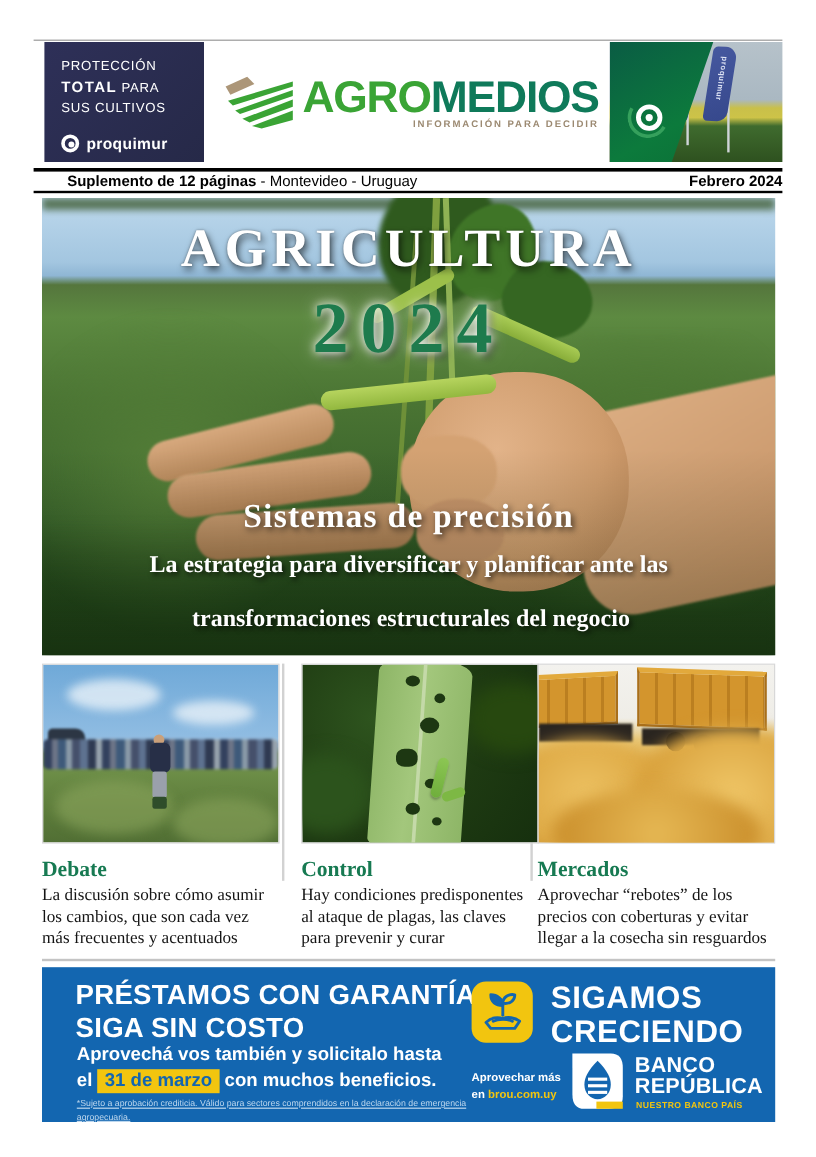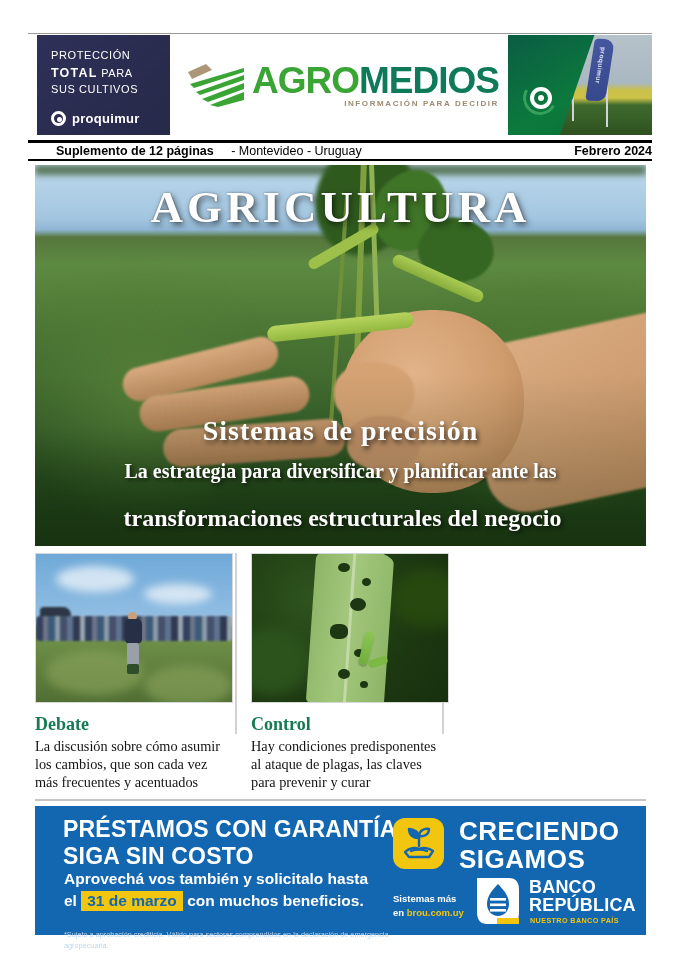--- a/index.html
+++ b/index.html
@@ -59,21 +59,21 @@
   .gp-arc { position:absolute; left:15px; top:46px; width:34px; height:34px; border-radius:50%;
           border:3px solid transparent; border-left-color:#35a05c; border-bottom-color:#35a05c;
           transform:rotate(-15deg); }
 
   
   .infobar { position:absolute; left:28px; right:28px; top:140px; height:21px;
              border-top:3px solid #000; border-bottom:2px solid #000;
              display:flex; align-items:center; justify-content:space-between;
              font-size:12.5px; }
   .infobar .left b { font-weight:700;margin-left:28px; }
-  .infobar .left span { font-weight:400;margin-left:14px; }
+  .infobar .left span { font-weight:400; }
   .infobar .right { font-weight:600; }
 
   
   .hero { position:absolute; left:35px; top:165px; width:611px; height:381px; overflow:hidden;
           background:linear-gradient(180deg,#bdd8ec 0%,#a3c6e0 14%,#8fb6d4 17%,#55763d 19%,#5d8a41 26%,#4a7433 45%,#37602a 70%,#274c1e 88%,#1e3d17 100%); }
   .hero .shape { position:absolute; }
   .hero-veg { filter:blur(3px); }
   .treeline { left:0; right:0; top:16.5%; height:10px; background:#3e5c33; filter:blur(3px); opacity:.8; }
   .hero-overlay { position:absolute; inset:0;
           background:linear-gradient(180deg,rgba(0,0,0,0) 55%,rgba(10,30,8,.30) 100%); }
@@ -81,21 +81,21 @@
   .hero-title { position:absolute; left:0; right:0; top:16px; color:#fff; font-weight:700;
           font-size:45px; letter-spacing:4px; text-shadow:2px 3px 6px rgba(0,0,0,.6),0 0 2px rgba(0,0,0,.4); }
   .hero-year { position:absolute; left:0; right:0; top:74px; color:#1e7b4d; font-weight:700;
           font-size:60px; letter-spacing:10px;
           text-shadow:0 0 7px rgba(255,255,255,.95),0 0 14px rgba(255,255,255,.7),4px 5px 6px rgba(0,0,0,.45); }
   .hero-sub { position:absolute; left:0; right:0; top:250px; color:#fff; font-weight:700;
           font-size:28px; letter-spacing:1px; text-shadow:2px 3px 5px rgba(0,0,0,.65); }
   .hero-line1 { position:absolute; left:0; right:0; top:295px; color:#fff; font-weight:700;
           font-size:20px; text-shadow:2px 2px 4px rgba(0,0,0,.65); }
   .hero-line2 { position:absolute; left:4px; right:0; top:340px; color:#fff; font-weight:700;
-          font-size:24px; text-shadow:2px 2px 4px rgba(0,0,0,.65); }
+          font-size:20px; text-shadow:2px 2px 4px rgba(0,0,0,.65); }
 
   
   .teasers { position:absolute; left:35px; top:553px; width:611px; height:184px; }
   .tcol { position:absolute; top:0; width:198px; }
   .tcol.c1 { left:0; } .tcol.c2 { left:216px; } .tcol.c3 { left:413px; }
   .vsep { position:absolute; top:0; bottom:3px; width:2px; background:#d2d2d2; }
   .vsep.s1 { left:200px; } .vsep.s2 { left:407px; }
   .tphoto { position:relative; width:198px; height:150px; overflow:hidden; border:1px solid #d8d8d8; }
   .theading { color:#177a52; font-weight:700; font-size:18px; margin:11px 0 2px 0; }
   .tsummary { font-size:14.3px; line-height:1.27; color:#141414; }
@@ -137,21 +137,21 @@
 
   
   .hdiv { position:absolute; left:35px; width:611px; top:799px; height:2px; background:#c4c4c4; }
 
   .banner { position:absolute; left:35px; top:806px; width:611px; height:129px; background:#1366b0; color:#fff; }
   .bn-h1 { position:absolute; left:28px; top:11px; font-size:23px; font-weight:700; letter-spacing:.2px; line-height:1.1; }
   .bn-h2 { position:absolute; left:28px; top:37px; font-size:23px; font-weight:800; letter-spacing:.2px; }
   .bn-s1 { position:absolute; left:29px; top:64px; font-size:15.5px; font-weight:700; }
   .bn-s2 { position:absolute; left:29px; top:86px; font-size:15.5px; font-weight:700; }
   .bn-hl { background:#f2c50f; color:#1366b0; padding:1px 6px 2px 6px; font-weight:800; }
-  .bn-fine { position:absolute; left:29px; top:124px; width:330px; font-size:7.3px; line-height:1.5; color:#bdd7ee; }
+  .bn-fine { position:absolute; left:29px; top:109px; width:330px; font-size:7.3px; line-height:1.5; color:#bdd7ee;text-decoration:underline; }
 
   .bn-icon { position:absolute; left:358px; top:12px; width:51px; height:51px; background:#f2c50f; border-radius:12px;
              display:flex; align-items:center; justify-content:center; }
   .bn-slogan { position:absolute; left:424px; top:11px; font-size:26px; font-weight:800; letter-spacing:.5px; line-height:1.08; }
   .bn-info { position:absolute; left:358px; top:86px; font-size:9.5px; font-weight:700; line-height:1.5; }
   .bn-info .lnk { color:#f2c50f; }
   .bn-brou-logo { position:absolute; left:438px; top:70px; width:48px; height:50px; }
   .bn-bank { position:absolute; left:494px; top:72px; font-size:18px; font-weight:800; line-height:1.0; letter-spacing:.2px; }
   .bn-bank-tag { position:absolute; left:495px; top:110px; font-size:7.2px; font-weight:700; color:#f2c50f; letter-spacing:.4px; }
 </style>
@@ -235,20 +235,21 @@
     <div class="shape" style="left:51%; top:66%; width:12%; height:14%; background:#c6936a; border-radius:45%; filter:blur(1px);"></div>
 
     <div class="shape" style="left:38%; top:40.5%; width:24%; height:16px; background:linear-gradient(180deg,#b6d45e,#93b83f); border-radius:10px; transform:rotate(-6deg);"></div>
     <div class="shape" style="left:58%; top:28%; width:16%; height:13px; background:linear-gradient(180deg,#a9cc55,#88ad39); border-radius:8px; transform:rotate(24deg);"></div>
     <div class="shape" style="left:44%; top:20%; width:13%; height:11px; background:#9cc04a; border-radius:8px; transform:rotate(-30deg);"></div>
 
     <div class="hero-overlay"></div>
 
     <div class="hero-text serif">
       <div class="hero-title">AGRICULTURA</div>
+      <div class="hero-year">2024</div>
       <div class="hero-sub">Sistemas de precisión</div>
       <div class="hero-line1">La estrategia para diversificar y planificar ante las</div>
       <div class="hero-line2">transformaciones estructurales del negocio</div>
     </div>
   </div>
 
   <div class="teasers">
     <div class="vsep s1"></div>
     <div class="vsep s2"></div>
 
@@ -282,20 +283,35 @@
         <div class="shape hole" style="left:52%; top:64%; width:10px; height:8px;"></div>
         <div class="shape hole" style="left:44%; top:78%; width:12px; height:10px;"></div>
         <div class="shape hole" style="left:55%; top:86%; width:8px; height:7px;"></div>
         <div class="shape caterpillar"></div>
         <div class="shape caterpillar2"></div>
       </div>
       <div class="theading serif">Control</div>
       <div class="tsummary serif">Hay condiciones predisponentes al ataque de plagas, las claves para prevenir y curar</div>
     </div>
 
+    <div class="tcol c3">
+      <div class="tphoto p3">
+        <div class="shape trailer" style="left:-4%; top:5%; width:38%; height:30%; transform:skewY(-3deg);"></div>
+        <div class="shape trailer" style="left:42%; top:3%; width:55%; height:33%; transform:skewY(2deg);"></div>
+        <div class="shape trailer-shadow" style="left:0; top:33%; width:40%; height:10%;"></div>
+        <div class="shape trailer-shadow" style="left:44%; top:36%; width:50%; height:9%;"></div>
+        <div class="shape wheel" style="left:54%; top:38%; width:16px; height:16px;"></div>
+        <div class="shape wheel" style="left:66%; top:39%; width:16px; height:16px;"></div>
+        <div class="shape mound" style="left:-15%; top:42%; width:70%; height:65%; background:radial-gradient(circle,#edc263 0%,#dda843 70%);"></div>
+        <div class="shape mound" style="left:40%; top:35%; width:85%; height:80%; background:radial-gradient(circle,#f0c768 0%,#d9a23d 70%);"></div>
+        <div class="shape mound" style="left:5%; top:70%; width:90%; height:50%; background:radial-gradient(circle,#e6b854 0%,#cd9330 80%);"></div>
+      </div>
+      <div class="theading serif">Mercados</div>
+      <div class="tsummary serif">Aprovechar “rebotes” de los precios con coberturas y evitar llegar a la cosecha sin resguardos</div>
+    </div>
   </div>
 
   <div class="hdiv"></div>
 
   <div class="banner">
     <div class="bn-h1">PRÉSTAMOS CON GARANTÍA</div>
     <div class="bn-h2">SIGA SIN COSTO</div>
     <div class="bn-s1">Aprovechá vos también y solicitalo hasta</div>
     <div class="bn-s2"><span>el </span><span class="bn-hl">31 de marzo</span><span> con muchos beneficios.</span></div>
     <div class="bn-fine">*Sujeto a aprobación crediticia. Válido para sectores comprendidos en la declaración de emergencia agropecuaria.</div>
@@ -305,26 +321,26 @@
         <g fill="none" stroke="#1366b0" stroke-width="2.4" stroke-linecap="round" stroke-linejoin="round">
           <path d="M20 22 L20 12"></path>
           <path d="M20 14 C20 8 15 5 10 5 C10 11 14 14 20 14 Z" fill="#1366b0"></path>
           <path d="M20 12 C20 7 25 4 30 5 C30 10 26 13 20 12 Z"></path>
           <path d="M6 28 C10 24 16 23 20 25 C24 23 30 24 34 27 L30 33 L10 33 Z"></path>
           <path d="M12 27 C16 25 24 25 28 27"></path>
         </g>
       </svg>
     </div>
     <div class="bn-slogan">
+      <div>SIGAMOS</div>
       <div>CRECIENDO</div>
-      <div>SIGAMOS</div>
     </div>
 
     <div class="bn-info">
-      <div>Sistemas más</div>
+      <div>Aprovechar más</div>
       <div><span>en </span><span class="lnk">brou.com.uy</span></div>
     </div>
 
     <div class="bn-brou-logo">
       <svg width="48" height="50" viewBox="0 0 48 50">
         <path d="M4 2 H36 Q46 2 46 14 V38 Q46 48 34 48 H14 Q4 48 4 36 Z" fill="#ffffff"></path>
         <path d="M25 8 C33 16 36 22 36 28 C36 35 31 40 25 40 C19 40 14 35 14 28 C14 22 17 16 25 8 Z" fill="#1366b0"></path>
         <rect x="17" y="22" width="16" height="2.6" fill="#ffffff"></rect>
         <rect x="17" y="27.5" width="16" height="2.6" fill="#ffffff"></rect>
         <rect x="17" y="33" width="16" height="2.6" fill="#ffffff"></rect>

